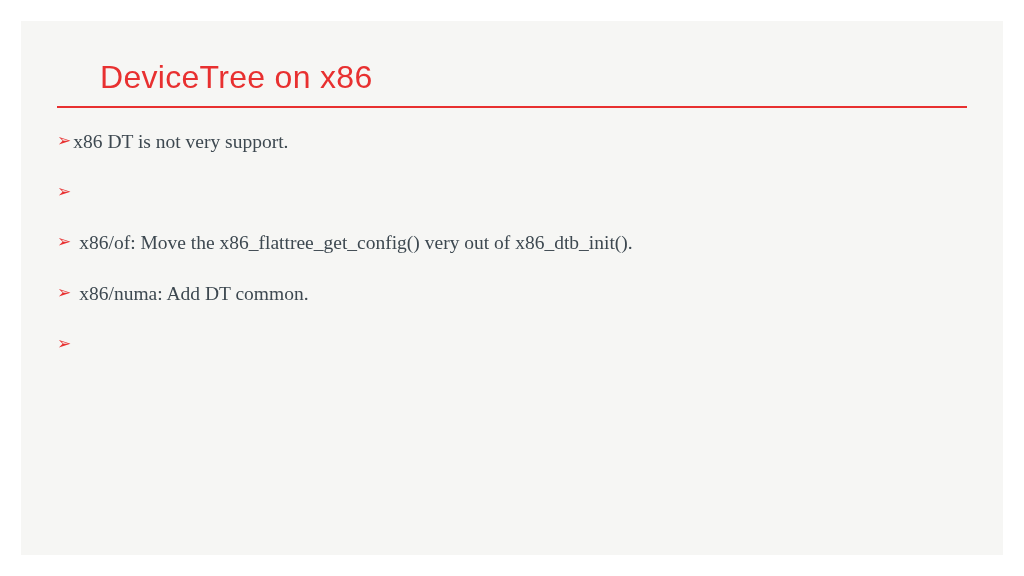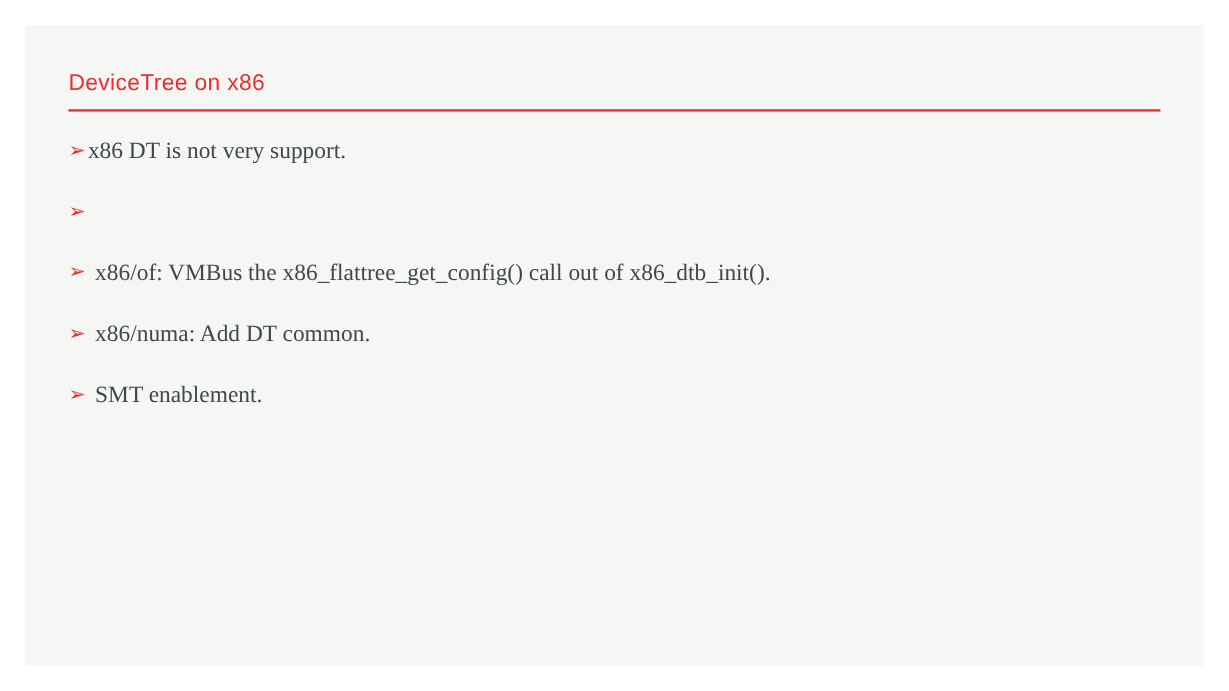--- a/index.html
+++ b/index.html
@@ -15,25 +15,26 @@
     }
     .slide {
       width: 982px;
       height: 534px;
       margin: 21px;
       background: #f6f6f4;
       padding: 38px 36px 30px 36px;
     }
     .title {
       font-family: 'Segoe UI', Arial, sans-serif;
-      font-size: 19px;
+      font-size: 32px;
       font-weight: 400;
       color: #e83030;
       letter-spacing: 0.3px;
       margin-bottom: 10px;
+      margin-left: 43px;
     }
     .title-underline {
       height: 2px;
       background: #e83030;
       width: 100%;
       margin-bottom: 20px;
     }
     .bullet-list {
       list-style: none;
     }
@@ -72,24 +73,23 @@
   <ul class="bullet-list">
     <li class="bullet-item">
       <span class="chevron">➢</span>
       <span class="bullet-text">x86 DT is not very support.</span>
     </li>
     <li class="bullet-item">
       <span class="chevron">➢</span>
     </li>
     <li class="bullet-item">
       <span class="chevron">➢</span>
-      <span class="bullet-text">x86/of: VMBus the x86_flattree_get_config() call out of x86_dtb_init().</span>
+      <span class="bullet-text">x86/of: Move the x86_flattree_get_config() very out of x86_dtb_init().</span>
     </li>
     <li class="bullet-item">
       <span class="chevron">➢</span>
       <span class="bullet-text">x86/numa: Add DT common.</span>
     </li>
     <li class="bullet-item">
       <span class="chevron">➢</span>
-      <span class="bullet-text">SMT enablement.</span>
     </li>
   </ul>
 </div>
 
 </body></html>

